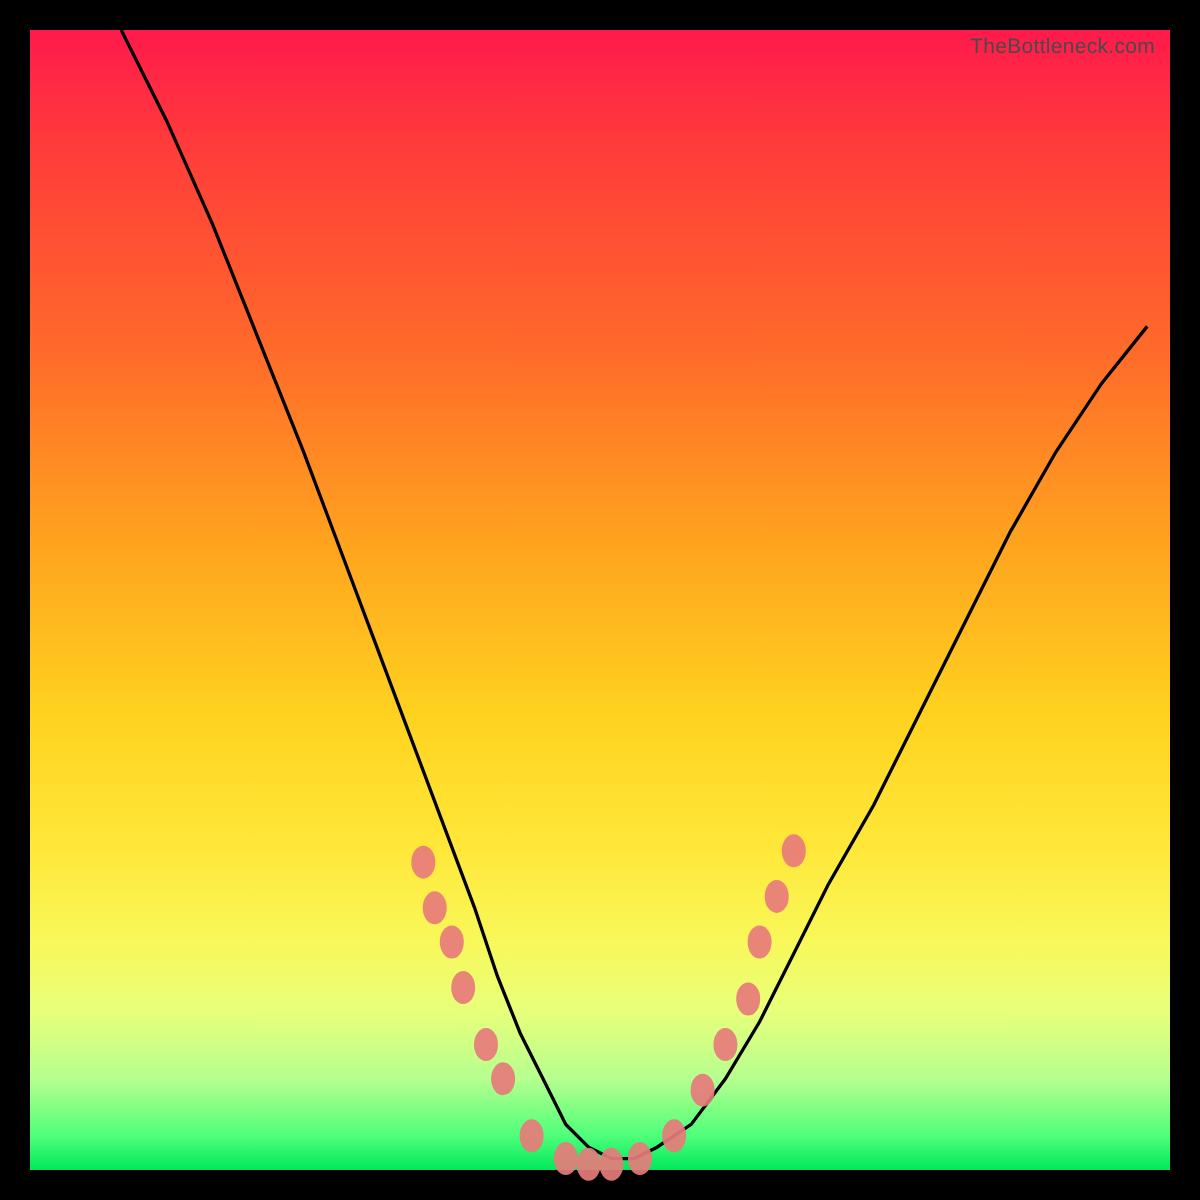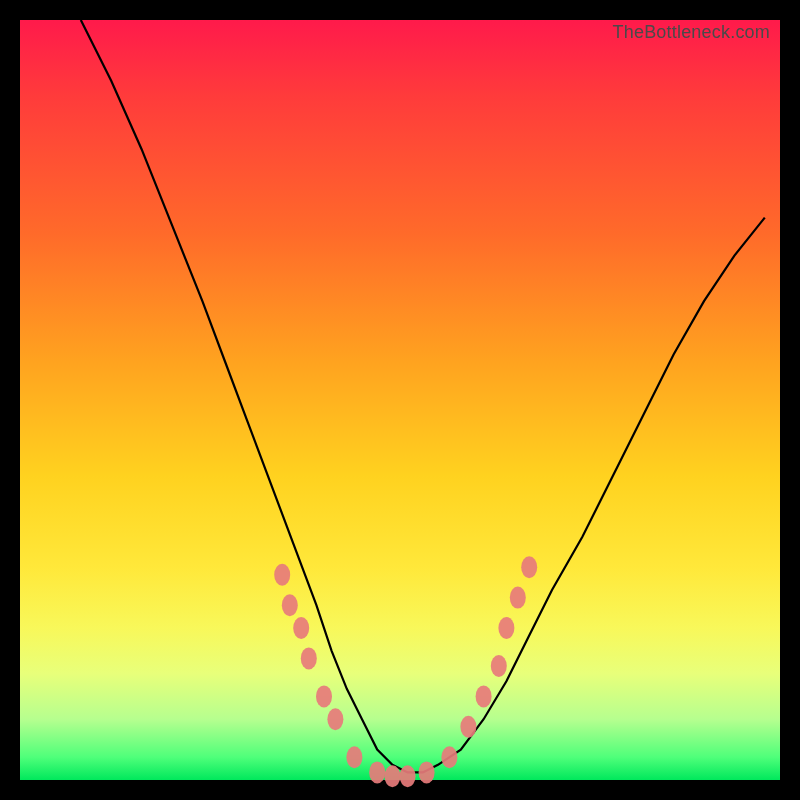--- a/index.html
+++ b/index.html
@@ -35,21 +35,21 @@
       #b6ff8f 92%,
       #4fff7a 97%,
       #00e85c 100%
     );
   }
   .watermark {
     position: absolute;
     top: 2px;
     right: 10px;
     color: #4a4a4a;
-    font-size: 18px;
+    font-size: 14px;
     font-weight: 500;
     letter-spacing: 0.2px;
     user-select: none;
   }
   svg.curve {
     position: absolute;
     left: 0;
     top: 0;
     width: 760px;
     height: 760px;

